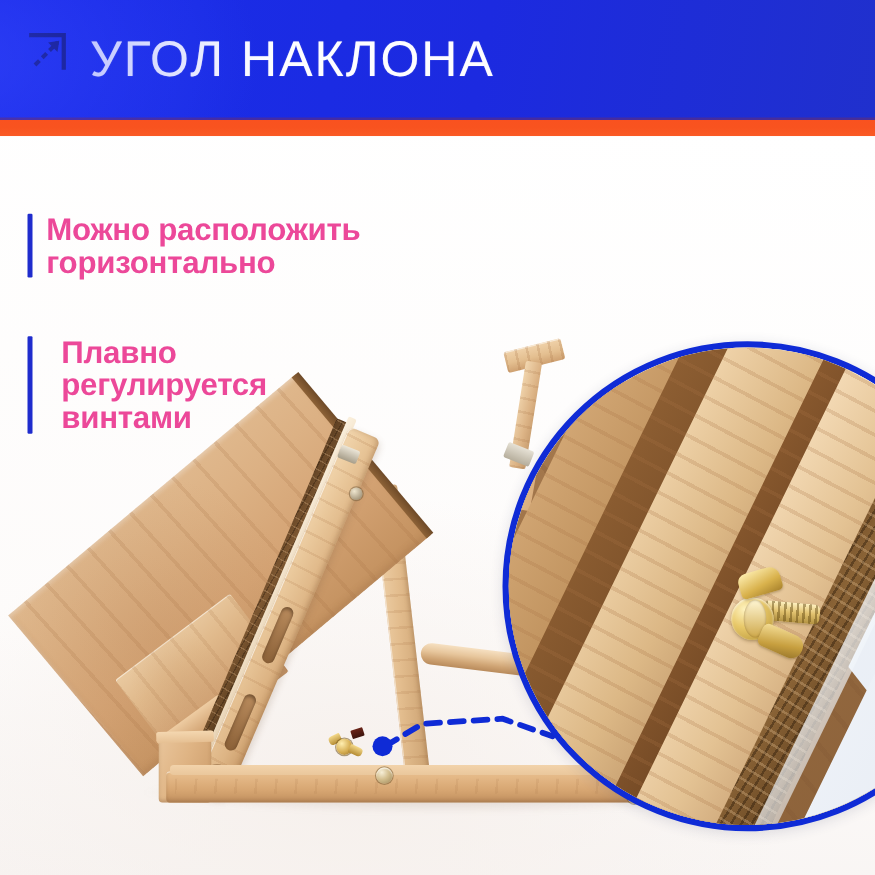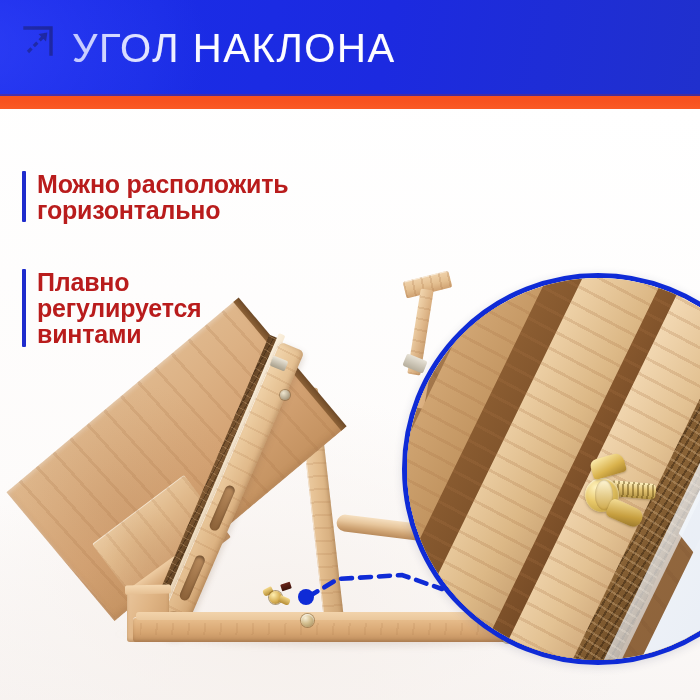--- a/index.html
+++ b/index.html
@@ -63,30 +63,30 @@
       linear-gradient(185deg,#ffffff 0%,#fdfbfa 70%,#f7f3f1 100%);
   }
 
   
   .bullet{ position:absolute; display:flex; align-items:flex-start; }
   .bullet-bar{
     width:4px; border-radius:1px; background:#1f2ccd; flex:0 0 4px;
   }
   .bullet-text{
     margin-left:11px;
-    color:#b91c1c;
+    color:#ec4899;
     font-size:25px;
     font-weight:bold;
     line-height:26px;
     letter-spacing:-0.2px;
     white-space:pre-line;
   }
   #bullet-1{ left:22px; top:62px; }
   #bullet-1 .bullet-bar{ height:51px; }
-  #bullet-2{ left:22px; top:160px; }
+  #bullet-2{ left:22px; top:160px;gap:12px; }
   #bullet-2 .bullet-bar{ height:78px; }
 
   
   #easel{
     position:absolute; left:0; top:0; width:700px; height:591px;
   }
 
   
   .ground-shadow{
     position:absolute; left:110px; top:508px; width:500px; height:34px;

